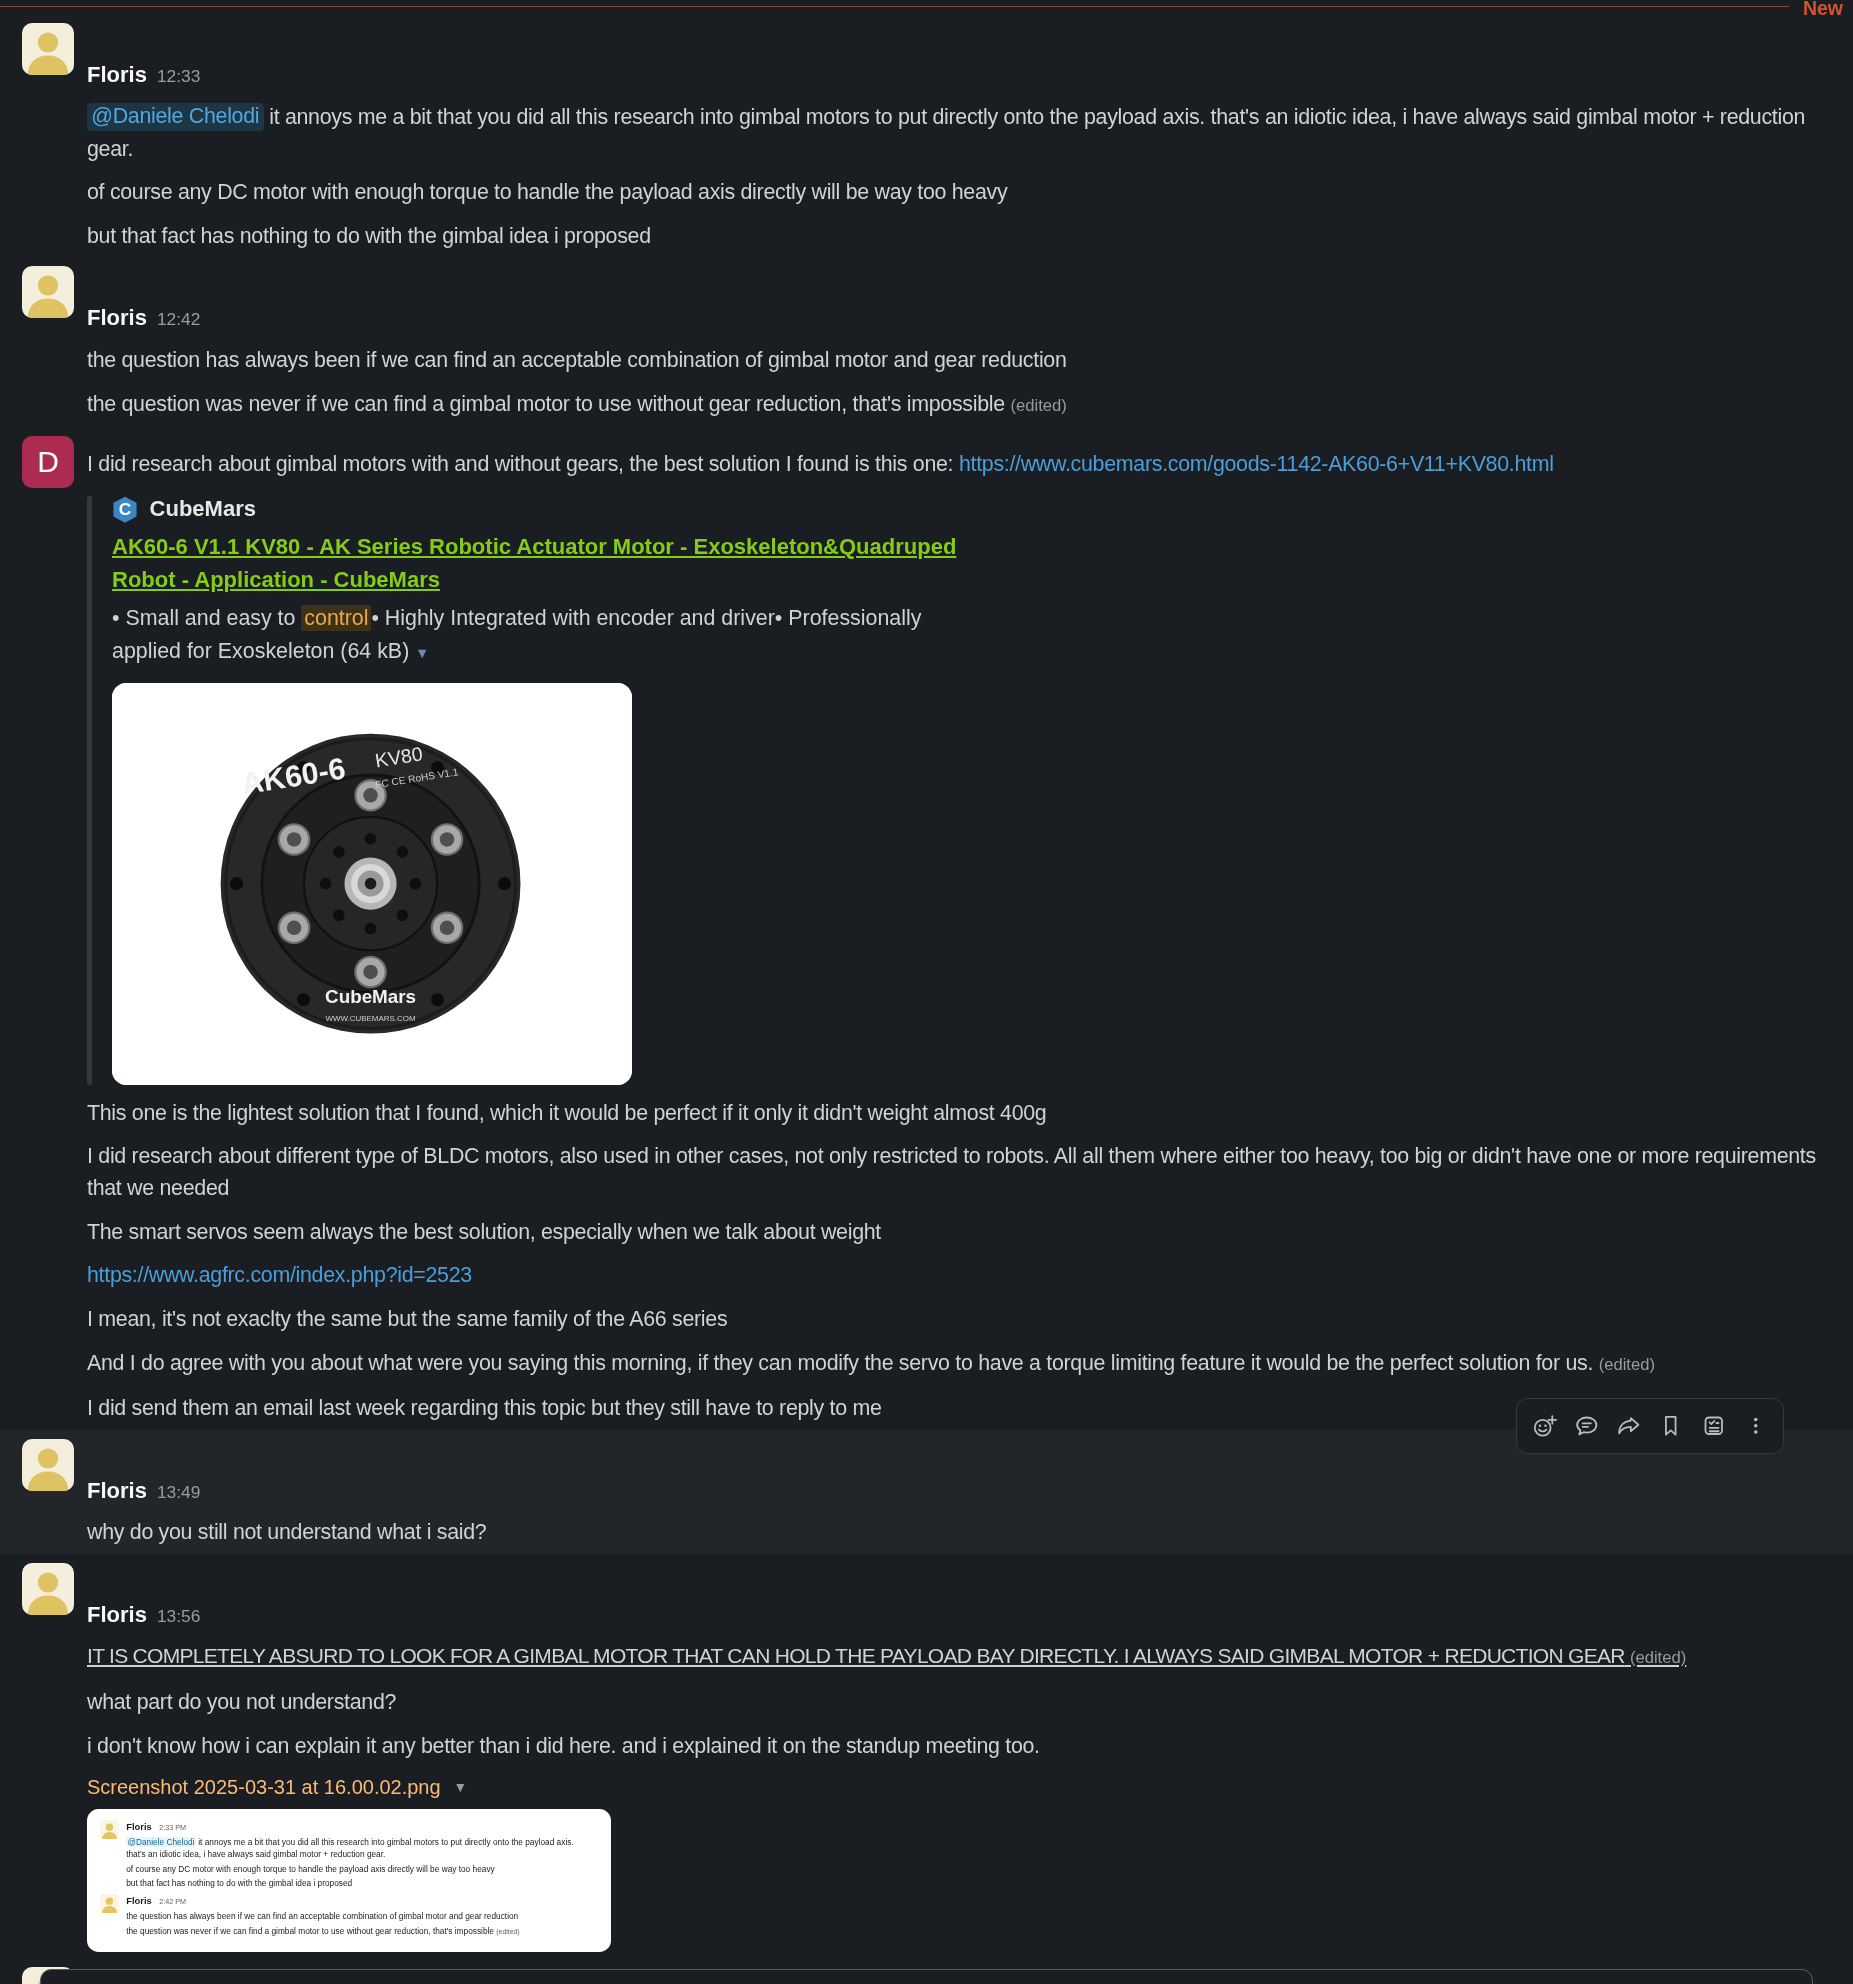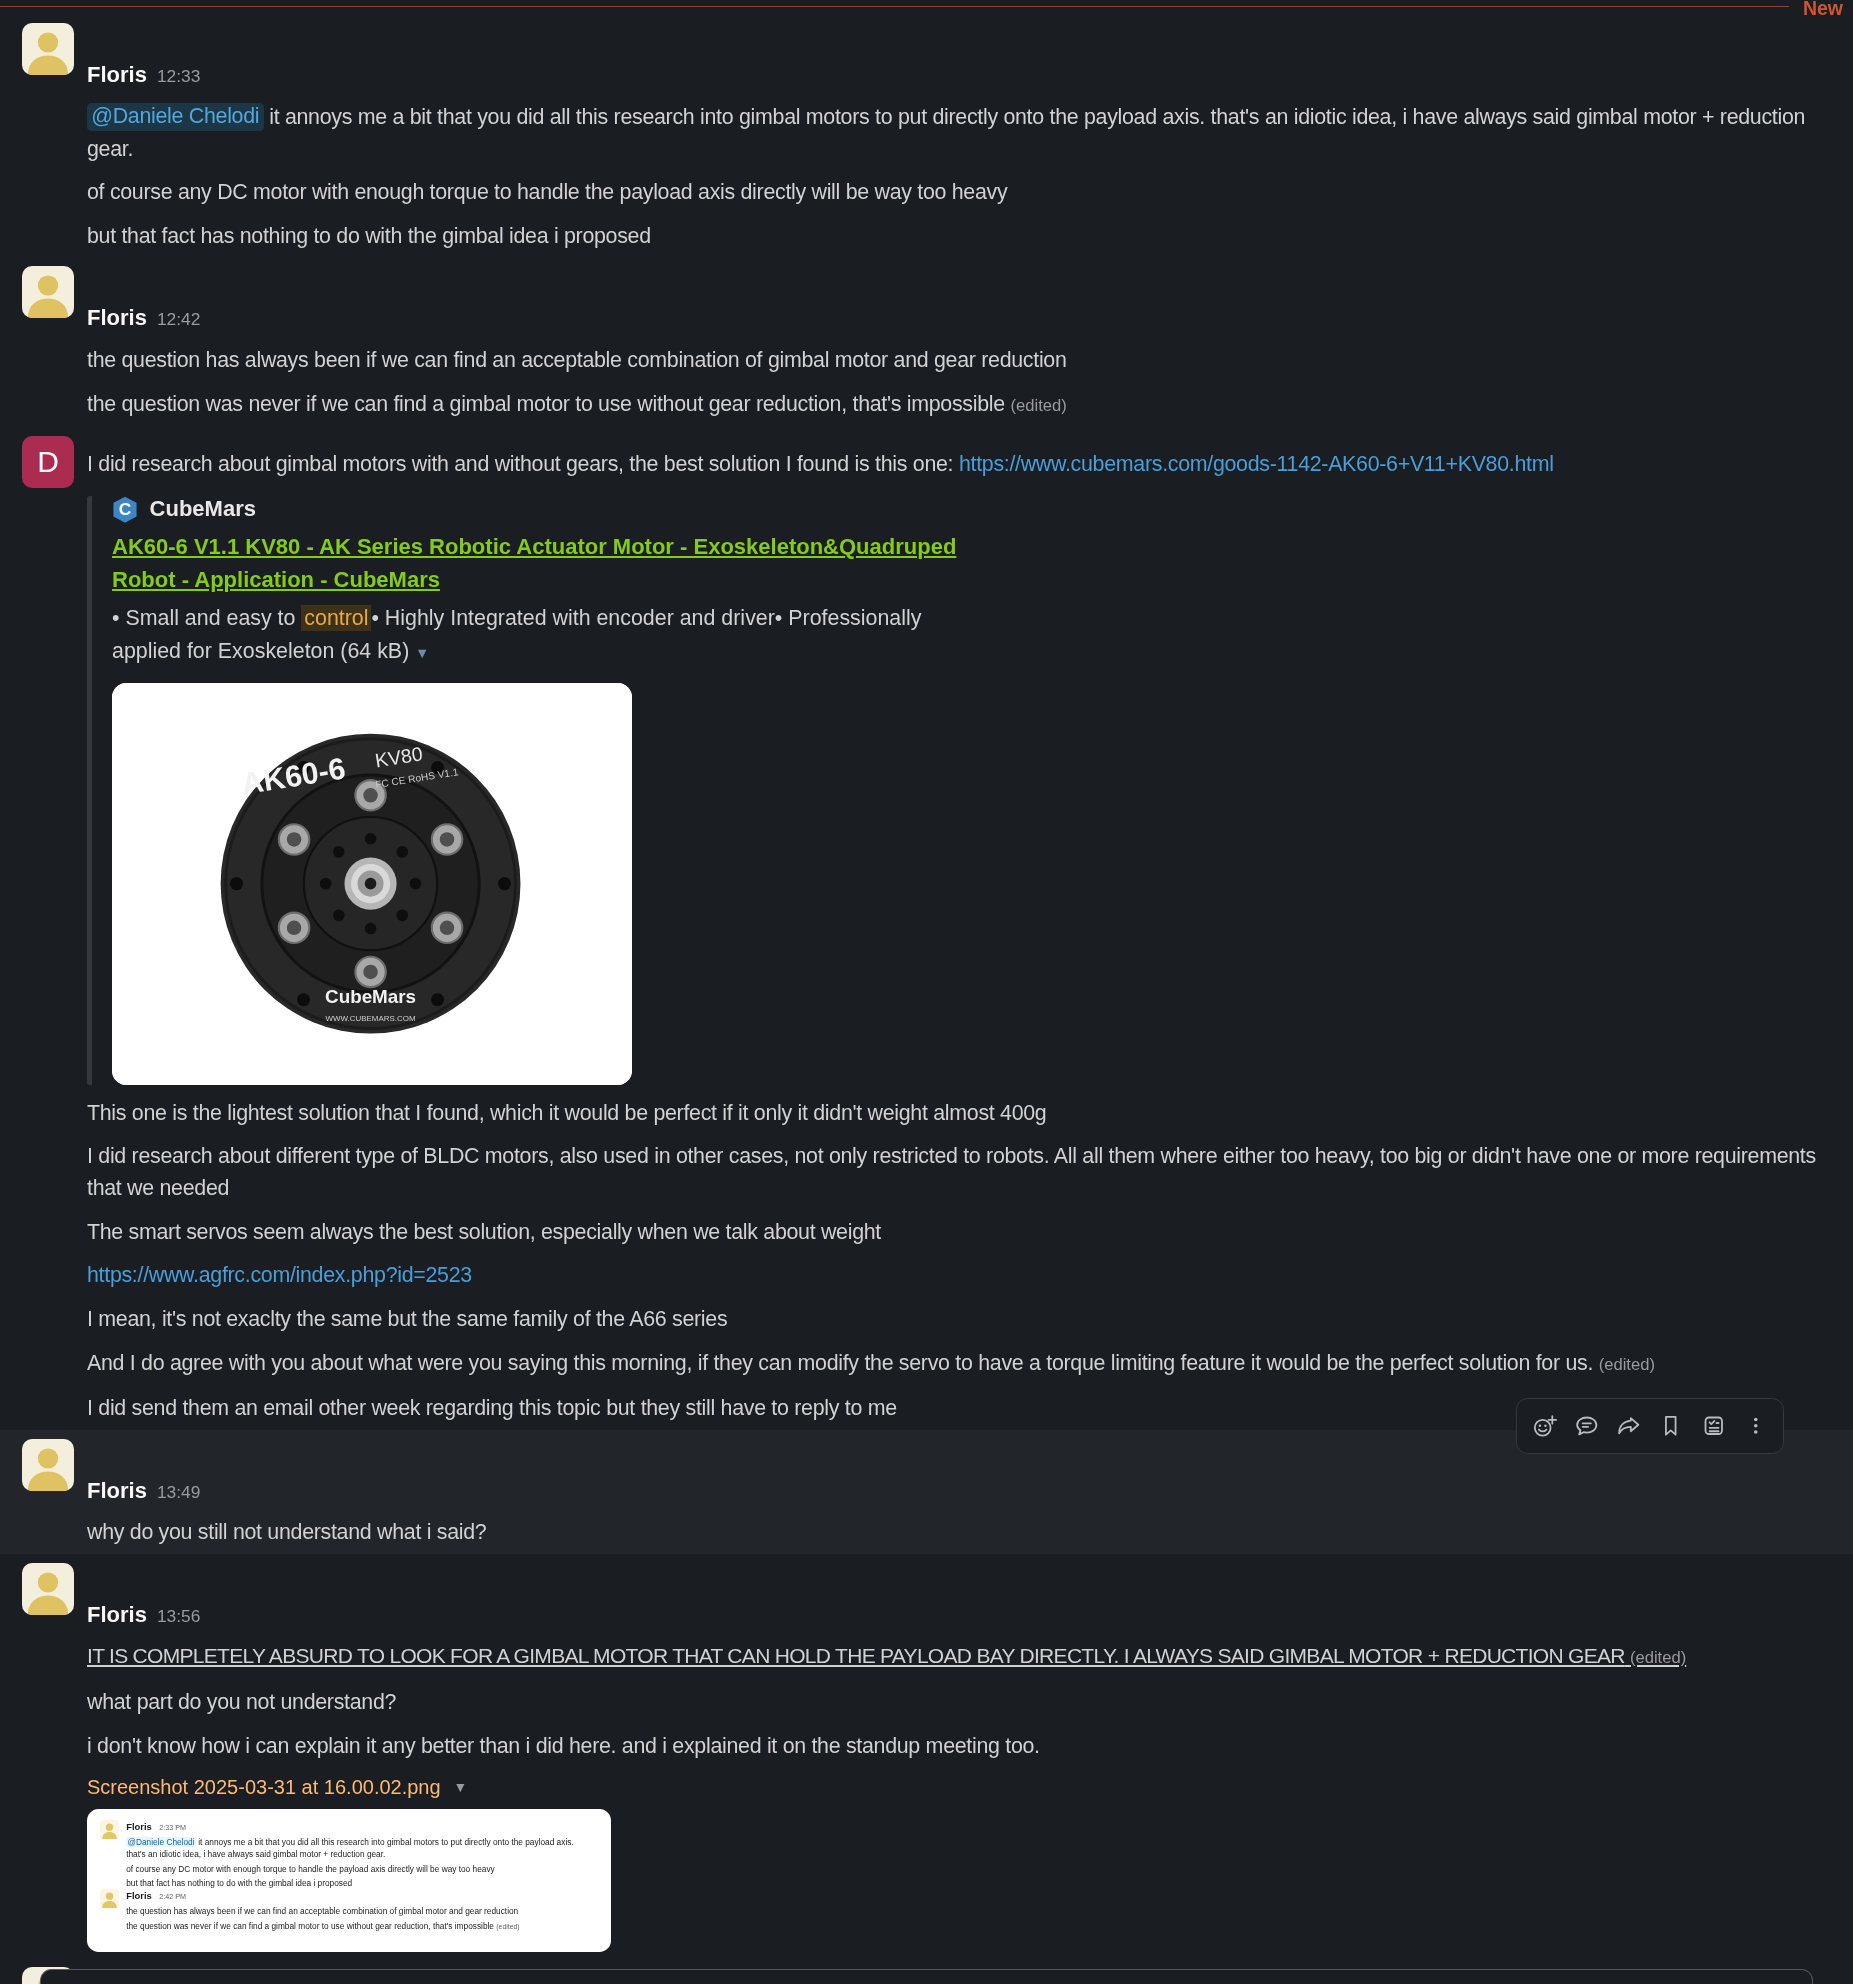--- a/index.html
+++ b/index.html
@@ -60,21 +60,21 @@
   .pv-image svg { display:block; width:100%; height:100%; }
   
   .file-head { display:flex; align-items:center; margin-top:14.5px; }
   .file-name { font-size:20px; color:#fdba74; }
   .file-caret { color:#9a9b9e; font-size:13.8px; margin-left:13px; cursor:pointer; }
   .thumb {
     width:524px; min-height:143px; background:#fff; border-radius:11.6px;
     margin-top:10px; padding:11px 13px 9.4px; color:#1d1c1d; cursor:pointer;
   }
   .mini-msg { display:flex; }
-  .mini-msg + .mini-msg { }
+  .mini-msg + .mini-msg { margin-top:5px; }
   .mini-avatar { width:19px; height:19px; border-radius:3.6px; overflow:hidden; flex:none; margin-right:7.2px; }
   .mini-avatar svg { display:block; width:100%; height:100%; }
   .mini-content { flex:1; min-width:0; }
   .mini-head { line-height:11.6px; }
   .mini-name { font-size:9.4px; font-weight:bold; color:#1d1c1d; }
   .mini-ts { font-size:7.2px; color:#616061; margin-left:4.3px; }
   .mini-para { font-size:8.3px; line-height:12.3px; color:#1d1c1d; margin-top:2.2px; max-width:449px; }
   .mini-mention { color:#1264a3; background:#e8f5fa; padding:0 1.4px; border-radius:2.2px; }
   .mini-edited { font-size:6.9px; color:#616061; }
   
@@ -233,21 +233,21 @@
           </svg>
         </div>
       </div>
 
       <div class="para">This one is the lightest solution that I found, which it would be perfect if it only it didn't weight almost 400g</div>
       <div class="para">I did research about different type of BLDC motors, also used in other cases, not only restricted to robots. All all them where either too heavy, too big or didn't have one or more requirements that we needed</div>
       <div class="para">The smart servos seem always the best solution, especially when we talk about weight</div>
       <div class="para"><a class="slink" href="#">https://www.agfrc.com/index.php?id=2523</a></div>
       <div class="para">I mean, it's not exaclty the same but the same family of the A66 series</div>
       <div class="para"><span>And I do agree with you about what were you saying this morning, if they can modify the servo to have a torque limiting feature it would be the perfect solution for us.</span> <span class="edited">(edited)</span></div>
-      <div class="para">I did send them an email other week regarding this topic but they still have to reply to me</div>
+      <div class="para">I did send them an email last week regarding this topic but they still have to reply to me</div>
     </div>
   </div>
 
   <div class="msg hovered">
 
     <div class="toolbar">
       <button class="tb-btn" aria-label="add reaction">
         <svg viewBox="0 0 40 40">
             <circle cx="17" cy="23" r="11.5"></circle>
             <path d="M11.5 25.5 q5.5 5.5 11 0"></path>

